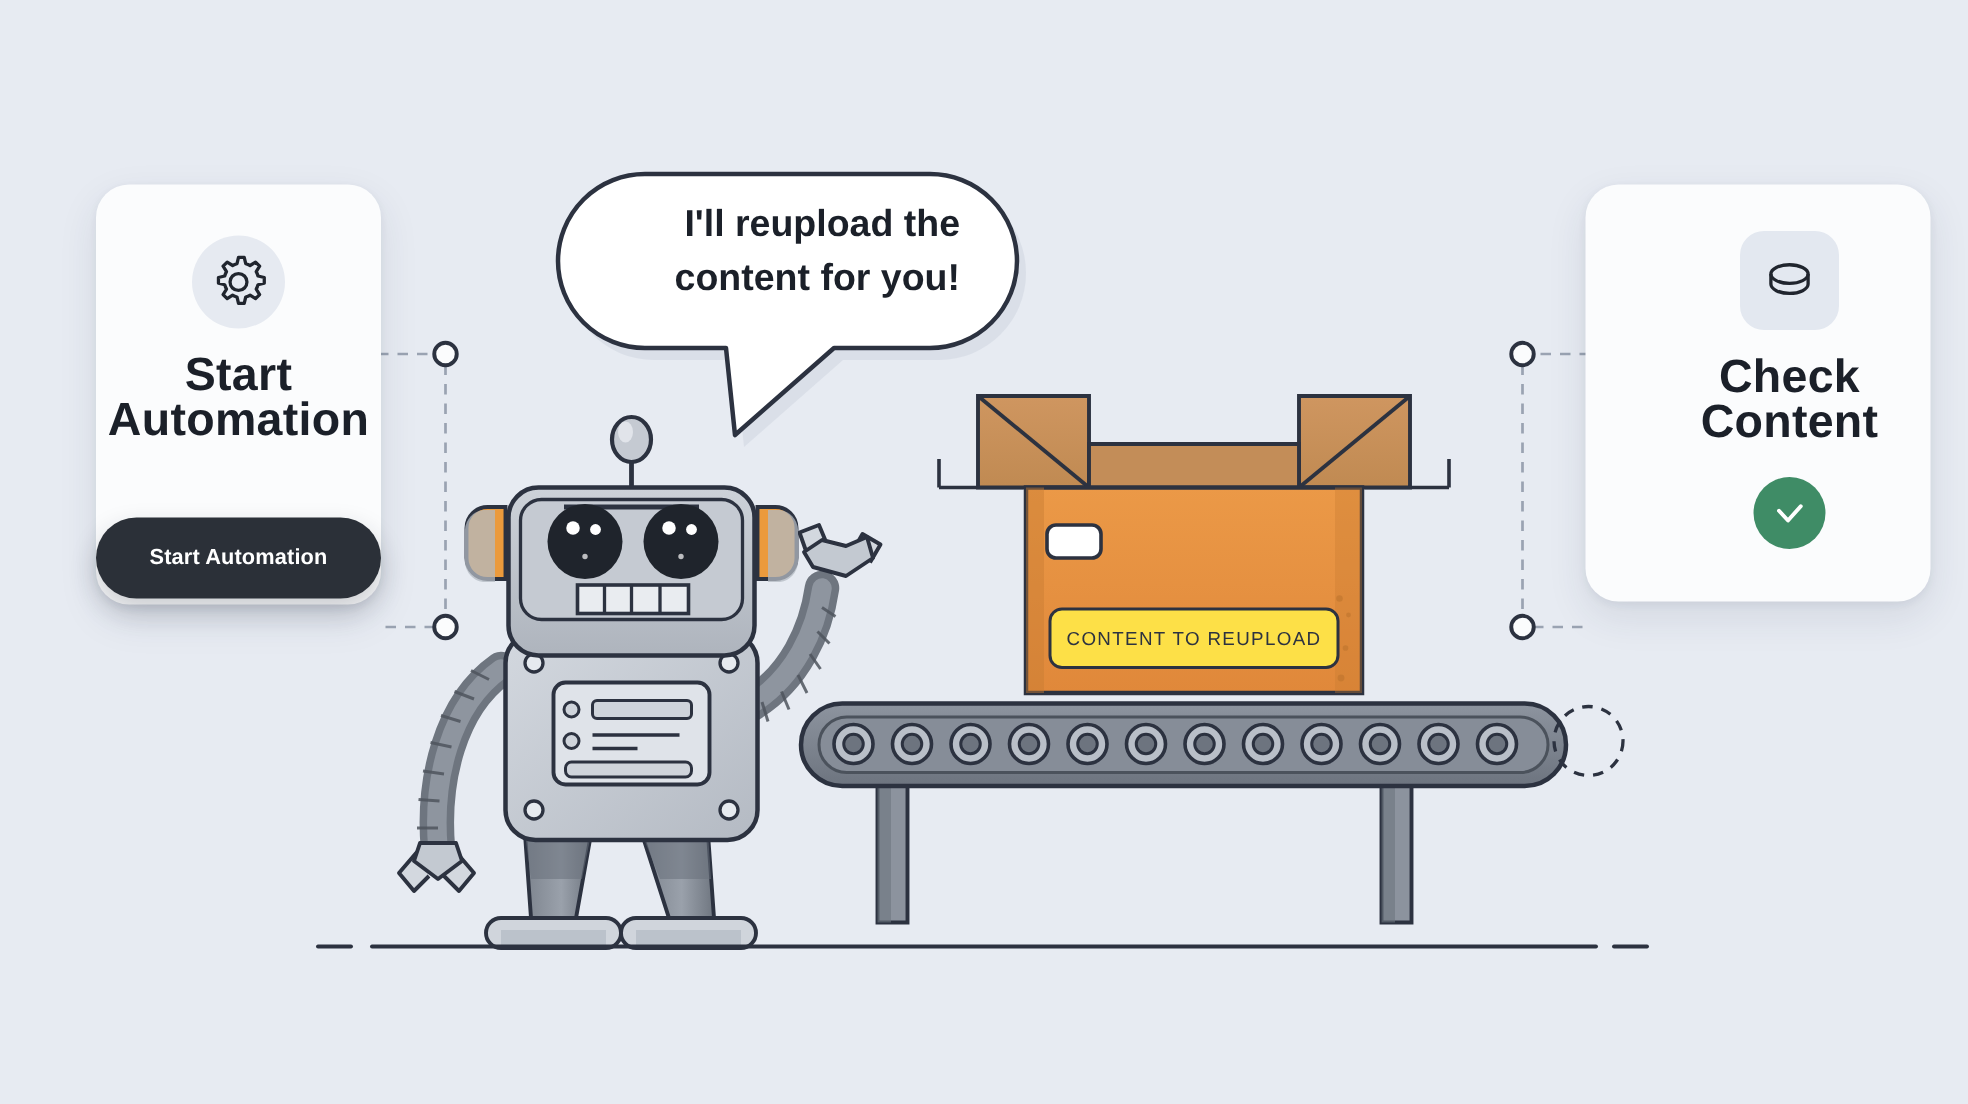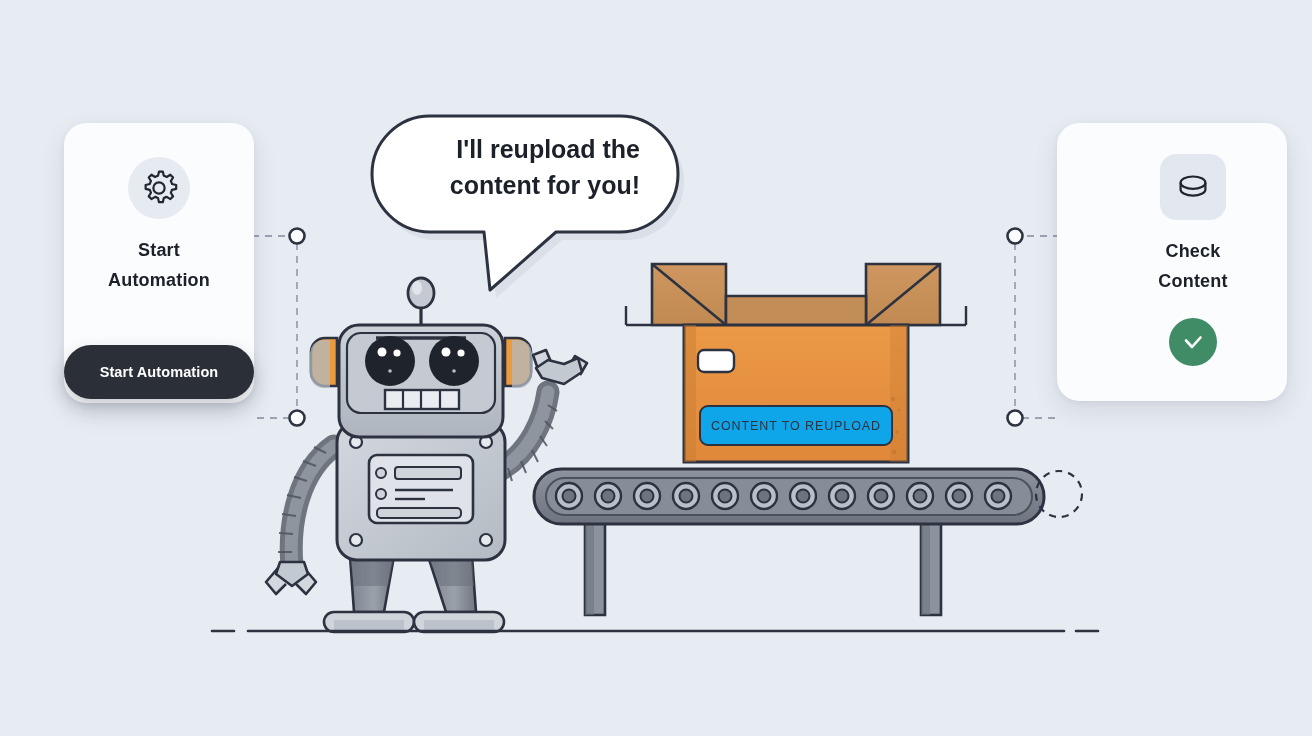--- a/index.html
+++ b/index.html
@@ -29,21 +29,21 @@
     margin-top:34px;
   }
   .icon-wrap-square{
     width:66px;height:66px;border-radius:16px;
     background:#e3e8f0;
     display:flex;align-items:center;justify-content:center;
     margin-top:31px;
   }
   .card-title{
     margin-top:16px;
-    font-size:18px;line-height:30px;font-weight:700;
+    font-size:31px;line-height:30px;font-weight:700;
     color:#1b2029;text-align:center;letter-spacing:.2px;
     white-space:pre-line;
   }
   .cta{
     position:absolute;left:64px;top:345px;
     width:190px;height:54px;border-radius:27px;
     background:#2b3038;
     color:#ffffff;font-size:14.5px;font-weight:600;
     display:flex;align-items:center;justify-content:center;
     letter-spacing:.1px;
@@ -61,21 +61,21 @@
     position:absolute;left:396px;top:131px;width:244px;
     font-size:25px;line-height:36px;font-weight:600;
     color:#1b2029;text-align:right;
     white-space:pre-line;
   }
 
   
   #box-label{
     position:absolute;left:699px;top:405px;
     width:190px;height:37px;border-radius:9px;
-    background:#0ea5e9;border:2px solid #2c3240;
+    background:#fde047;border:2px solid #2c3240;
     display:flex;align-items:center;justify-content:center;
     font-size:12.5px;letter-spacing:.9px;color:#2c3240;font-weight:500;
   }
 </style>
 </head>
 <body>
 
 <div id="stage">
 
   <svg id="scene" viewBox="0 0 1312 736" xmlns="http://www.w3.org/2000/svg">

